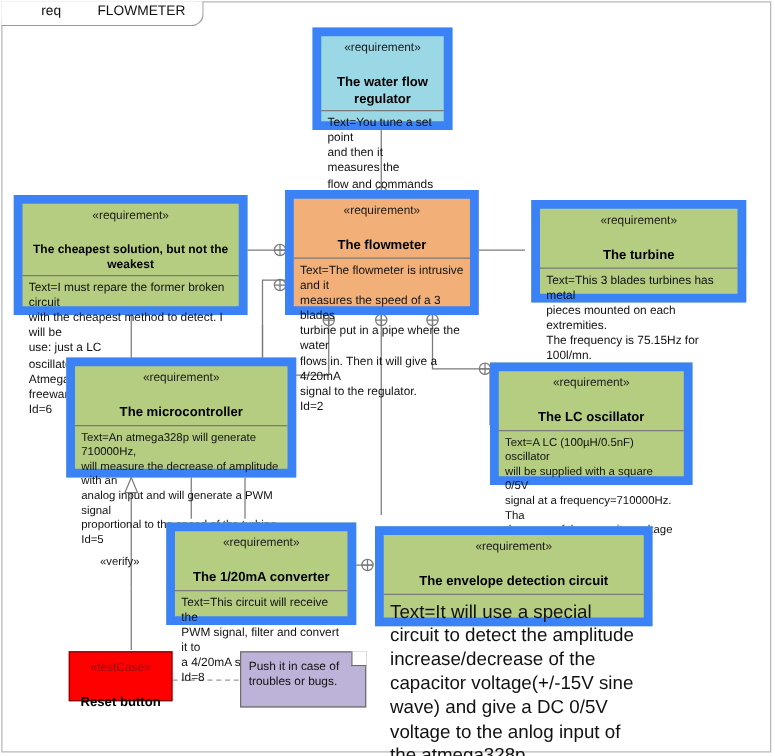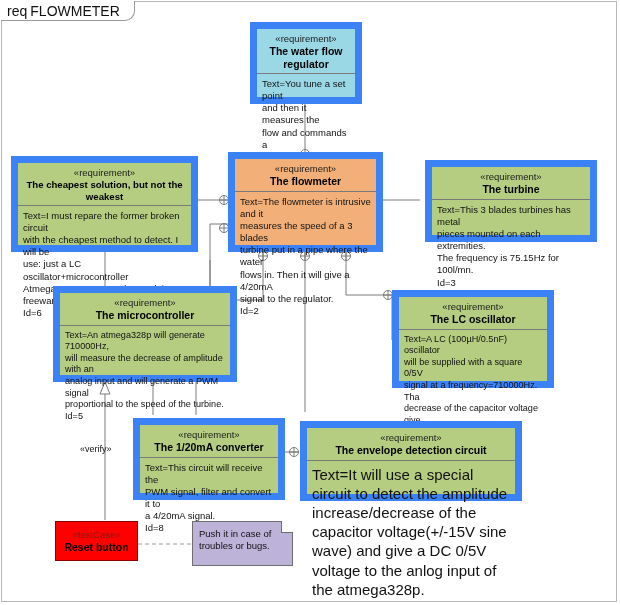--- a/index.html
+++ b/index.html
@@ -2,25 +2,25 @@
 <html><head>
 <meta charset="utf-8">
 <style>
   html,body{margin:0;padding:0;background:#ffffff;}
   body{font-family:"Liberation Sans",sans-serif;}
   #canvas{position:relative;width:620px;height:605px;background:#ffffff;overflow:hidden;}
   #frame{position:absolute;left:1px;top:1px;width:616px;height:601px;border:1px solid #b8b8b8;box-sizing:border-box;background:#ffffff;}
   #tab{position:absolute;left:1px;top:1px;height:20px;background:#ffffff;border:1px solid #9a9a9a;border-top:none;border-left:none;
        padding:2px 14px 0 6px;font-size:11px;color:#111;box-sizing:border-box;white-space:nowrap;
        border-bottom-right-radius:10px;}
-  #tab .kw{font-size:14px;}
+  #tab .kw{font-size:11px;margin-left:26px;}
   .node{position:absolute;box-sizing:border-box;border:7px solid #3b82f6;}
   .node .hdr{text-align:center;padding:4px 4px 3px 4px;line-height:1.18;}
   .node .st{font-size:9.5px;color:#1a1a1a;display:block;}
-  .node .nm{font-size:10.5px;font-weight:bold;color:#000;display:block;margin-top:1px;}
+  .node .nm{font-size:10.5px;font-weight:bold;color:#000;display:block;margin-top:16px;}
   .node .sep{height:1px;background:#7a7a7a;}
   .node .body{padding:4px 5px 5px 5px;font-size:9.5px;line-height:1.28;color:#111;}
   .node .body div{white-space:pre-wrap;}
   .green{background:#b5cd80;}
   .cyan{background:#9ad8e6;}
   .orange{background:#f2b078;}
   .red{background:#fe0000;border:1px solid #8a0000;}
   .red .st{color:#8b1414;}
   .red .nm{color:#000;}
   .note{position:absolute;background:#bdb2d8;border:1px solid #6d6d6d;box-sizing:border-box;font-size:9.5px;color:#111;

